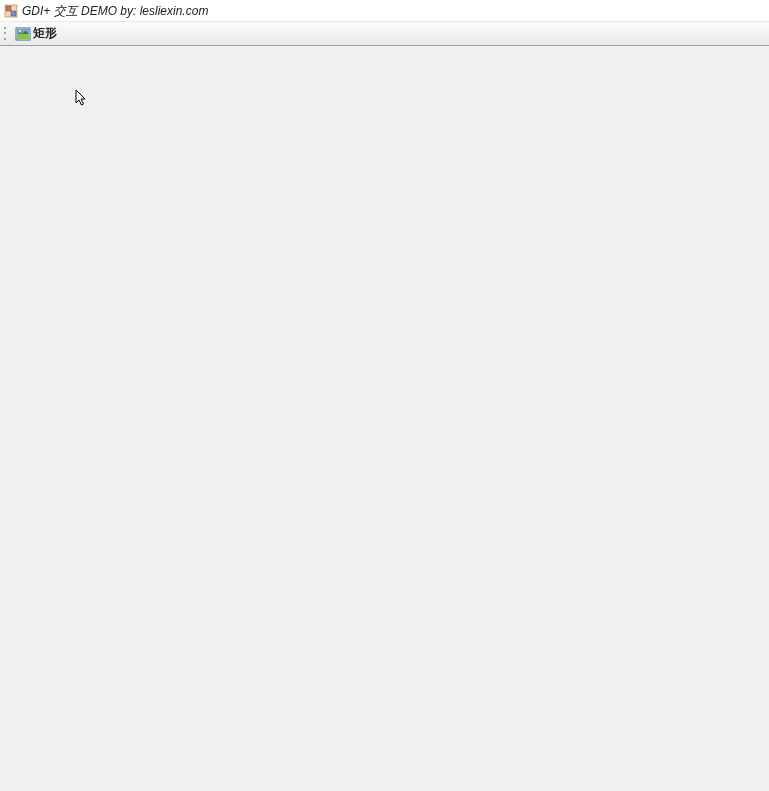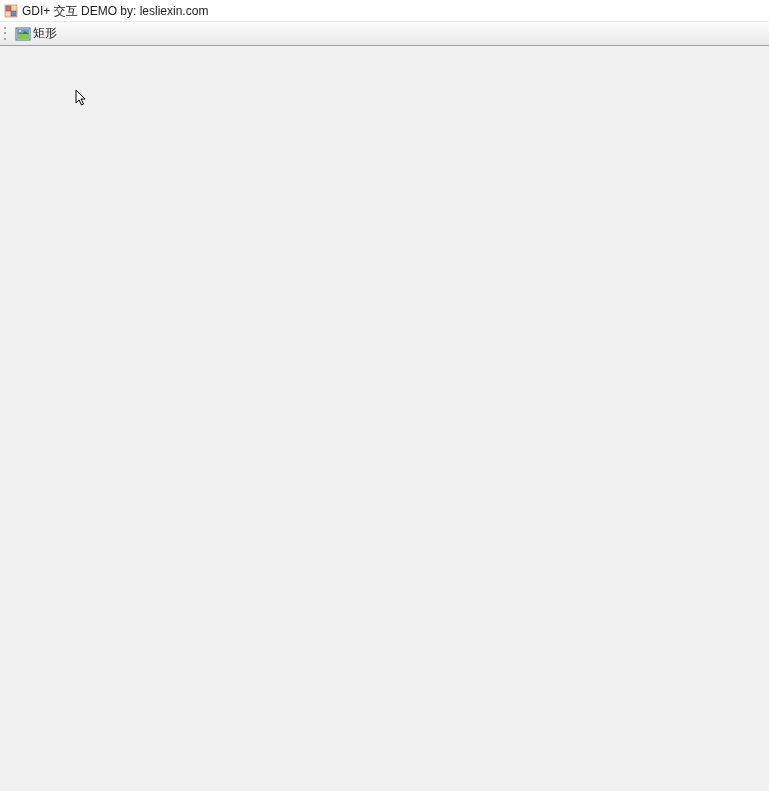--- a/index.html
+++ b/index.html
@@ -28,20 +28,21 @@
       height: 14px;
       margin-right: 4px;
       display: flex;
       align-items: center;
       justify-content: center;
     }
     .titlebar-text {
       color: #222;
       font-size: 12px;
       line-height: 22px;
+      font-style: italic;
     }
     .toolbar {
       height: 24px;
       background: linear-gradient(to bottom, #fcfcfc 0%, #f2f2f2 50%, #e9e9e9 100%);
       border-bottom: 1px solid #a0a0a0;
       display: flex;
       align-items: center;
       padding-left: 2px;
     }
     .toolbar-grip {
@@ -59,20 +60,21 @@
       border-radius: 50%;
       margin-left: 2px;
     }
     .toolbar-button {
       display: flex;
       align-items: center;
       padding: 2px 4px;
       cursor: pointer;
       border: 1px solid transparent;
       height: 20px;
+      font-weight: bold;
     }
     .toolbar-button-icon {
       width: 16px;
       height: 16px;
       margin-right: 2px;
       display: flex;
       align-items: center;
       justify-content: center;
     }
     .toolbar-button-text {

